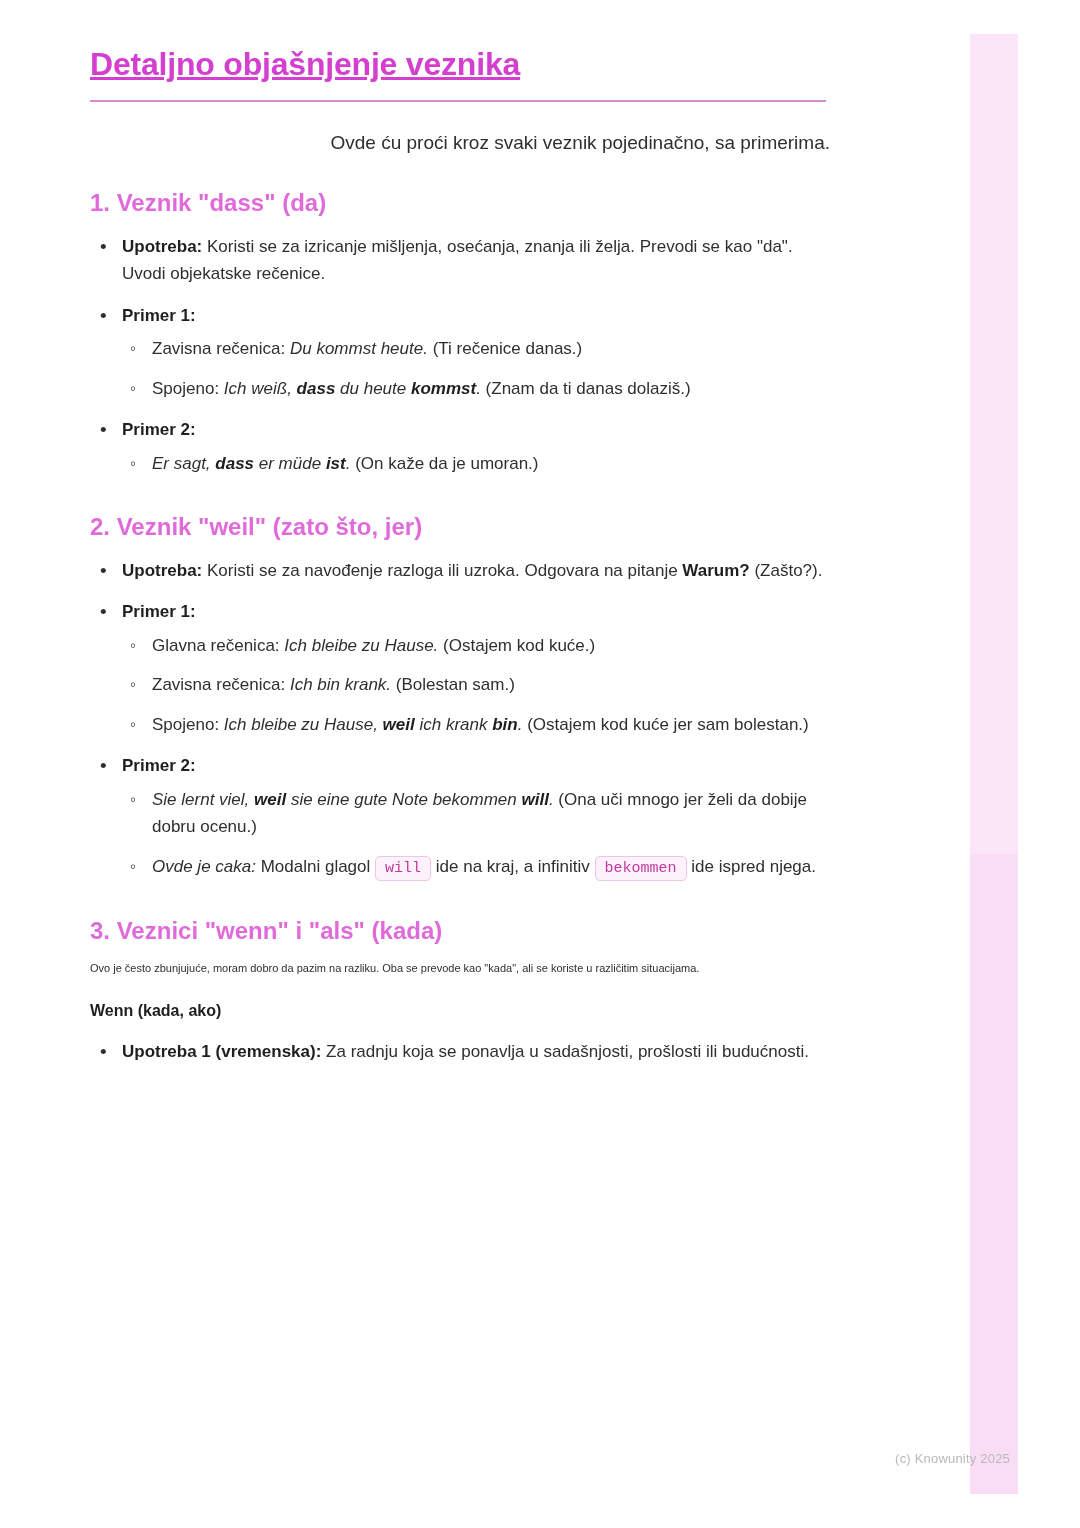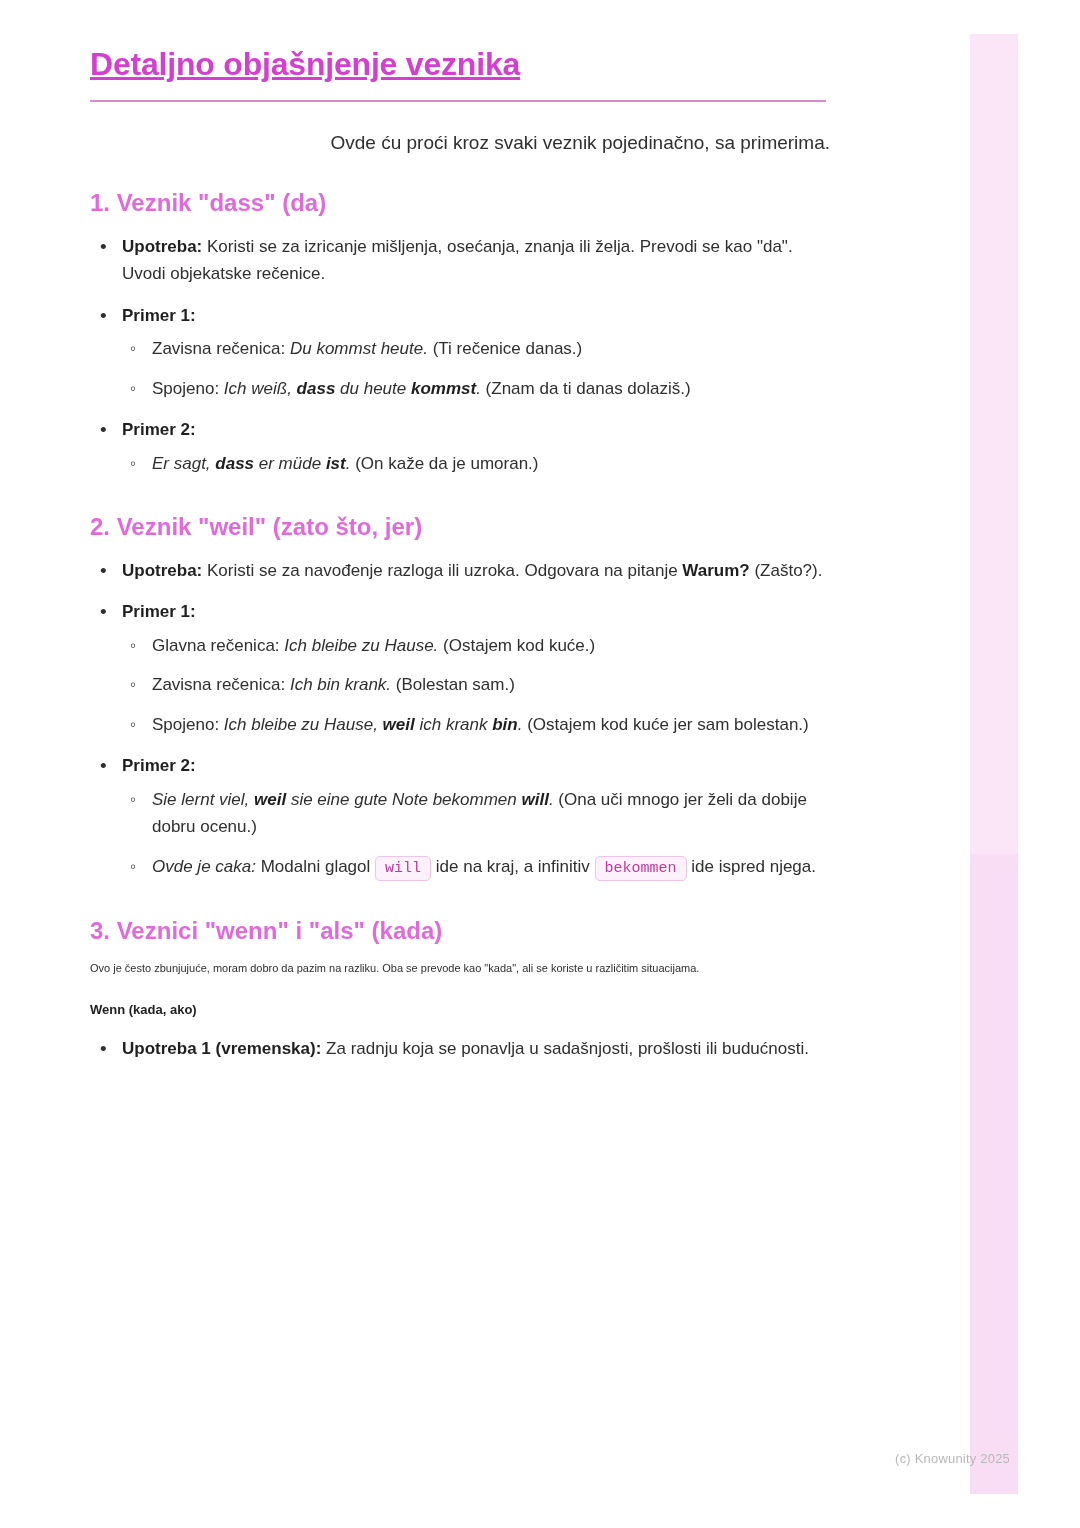--- a/index.html
+++ b/index.html
@@ -121,21 +121,21 @@
   b, strong { font-weight: bold; color: #1f1f1f; }
   i, em { font-style: italic; }
   .para-just {
     font-size: 11px;
     line-height: 1.62;
     text-align: justify;
     margin: 0 0 24px 0;
     color: #2f2f2f;
   }
   .subhead {
-    font-size: 13px;
+    font-size: 16px;
     font-weight: bold;
     color: #1f1f1f;
     margin: 0 0 18px 0;
   }
   code.inline {
     font-family: "Liberation Mono", monospace;
     font-size: 15px;
     color: #c0399f;
     background: #fdf2fb;
     border: 1px solid #edc6e6;

